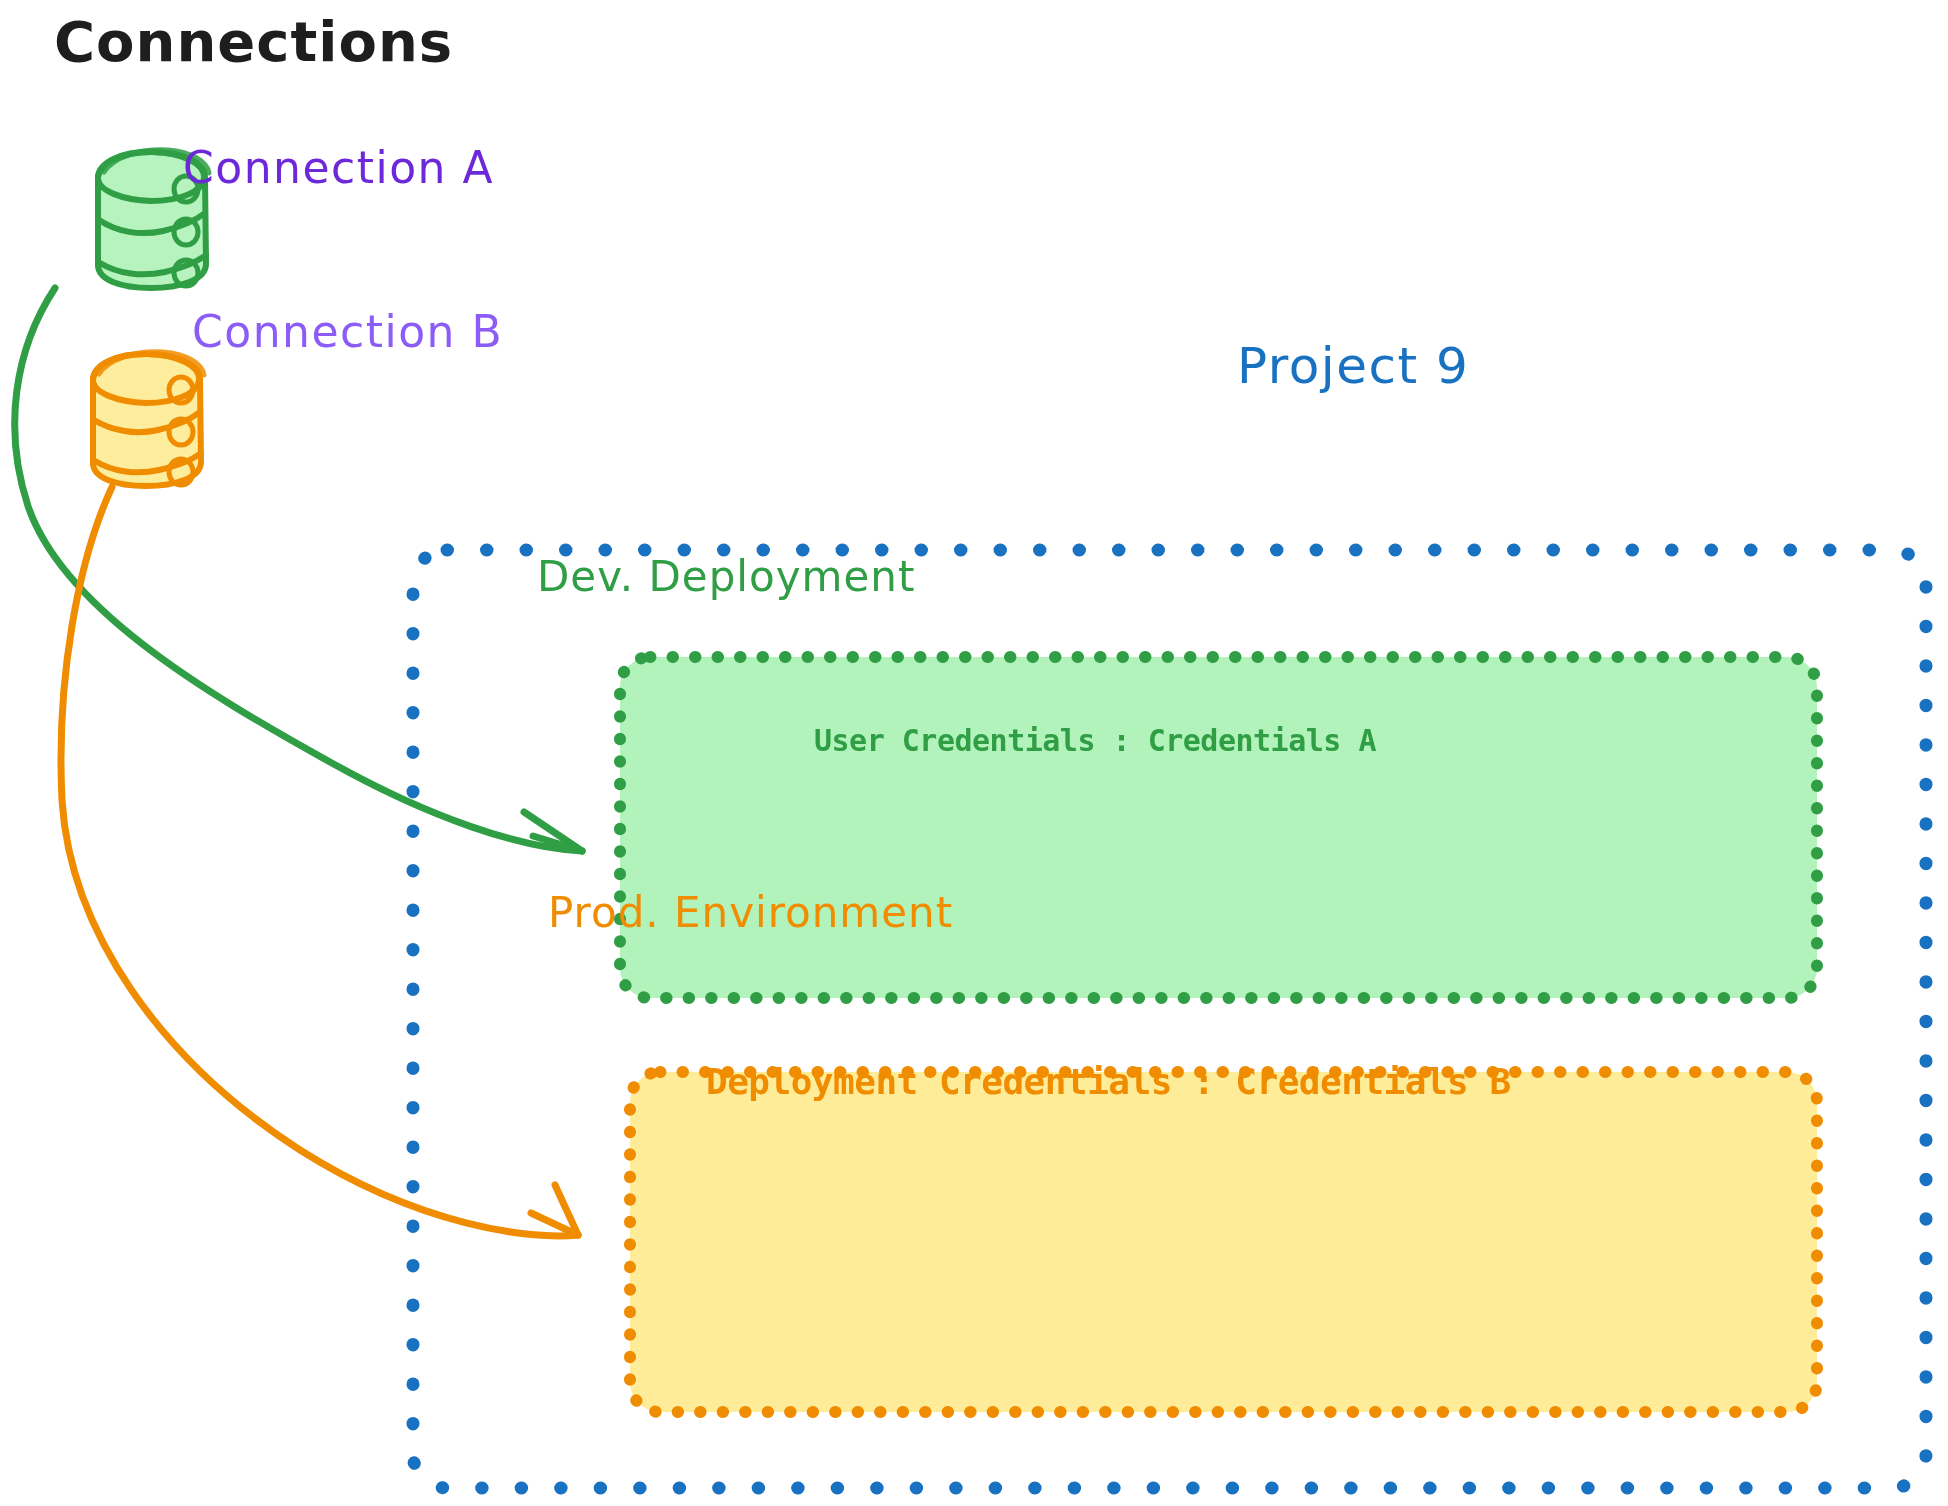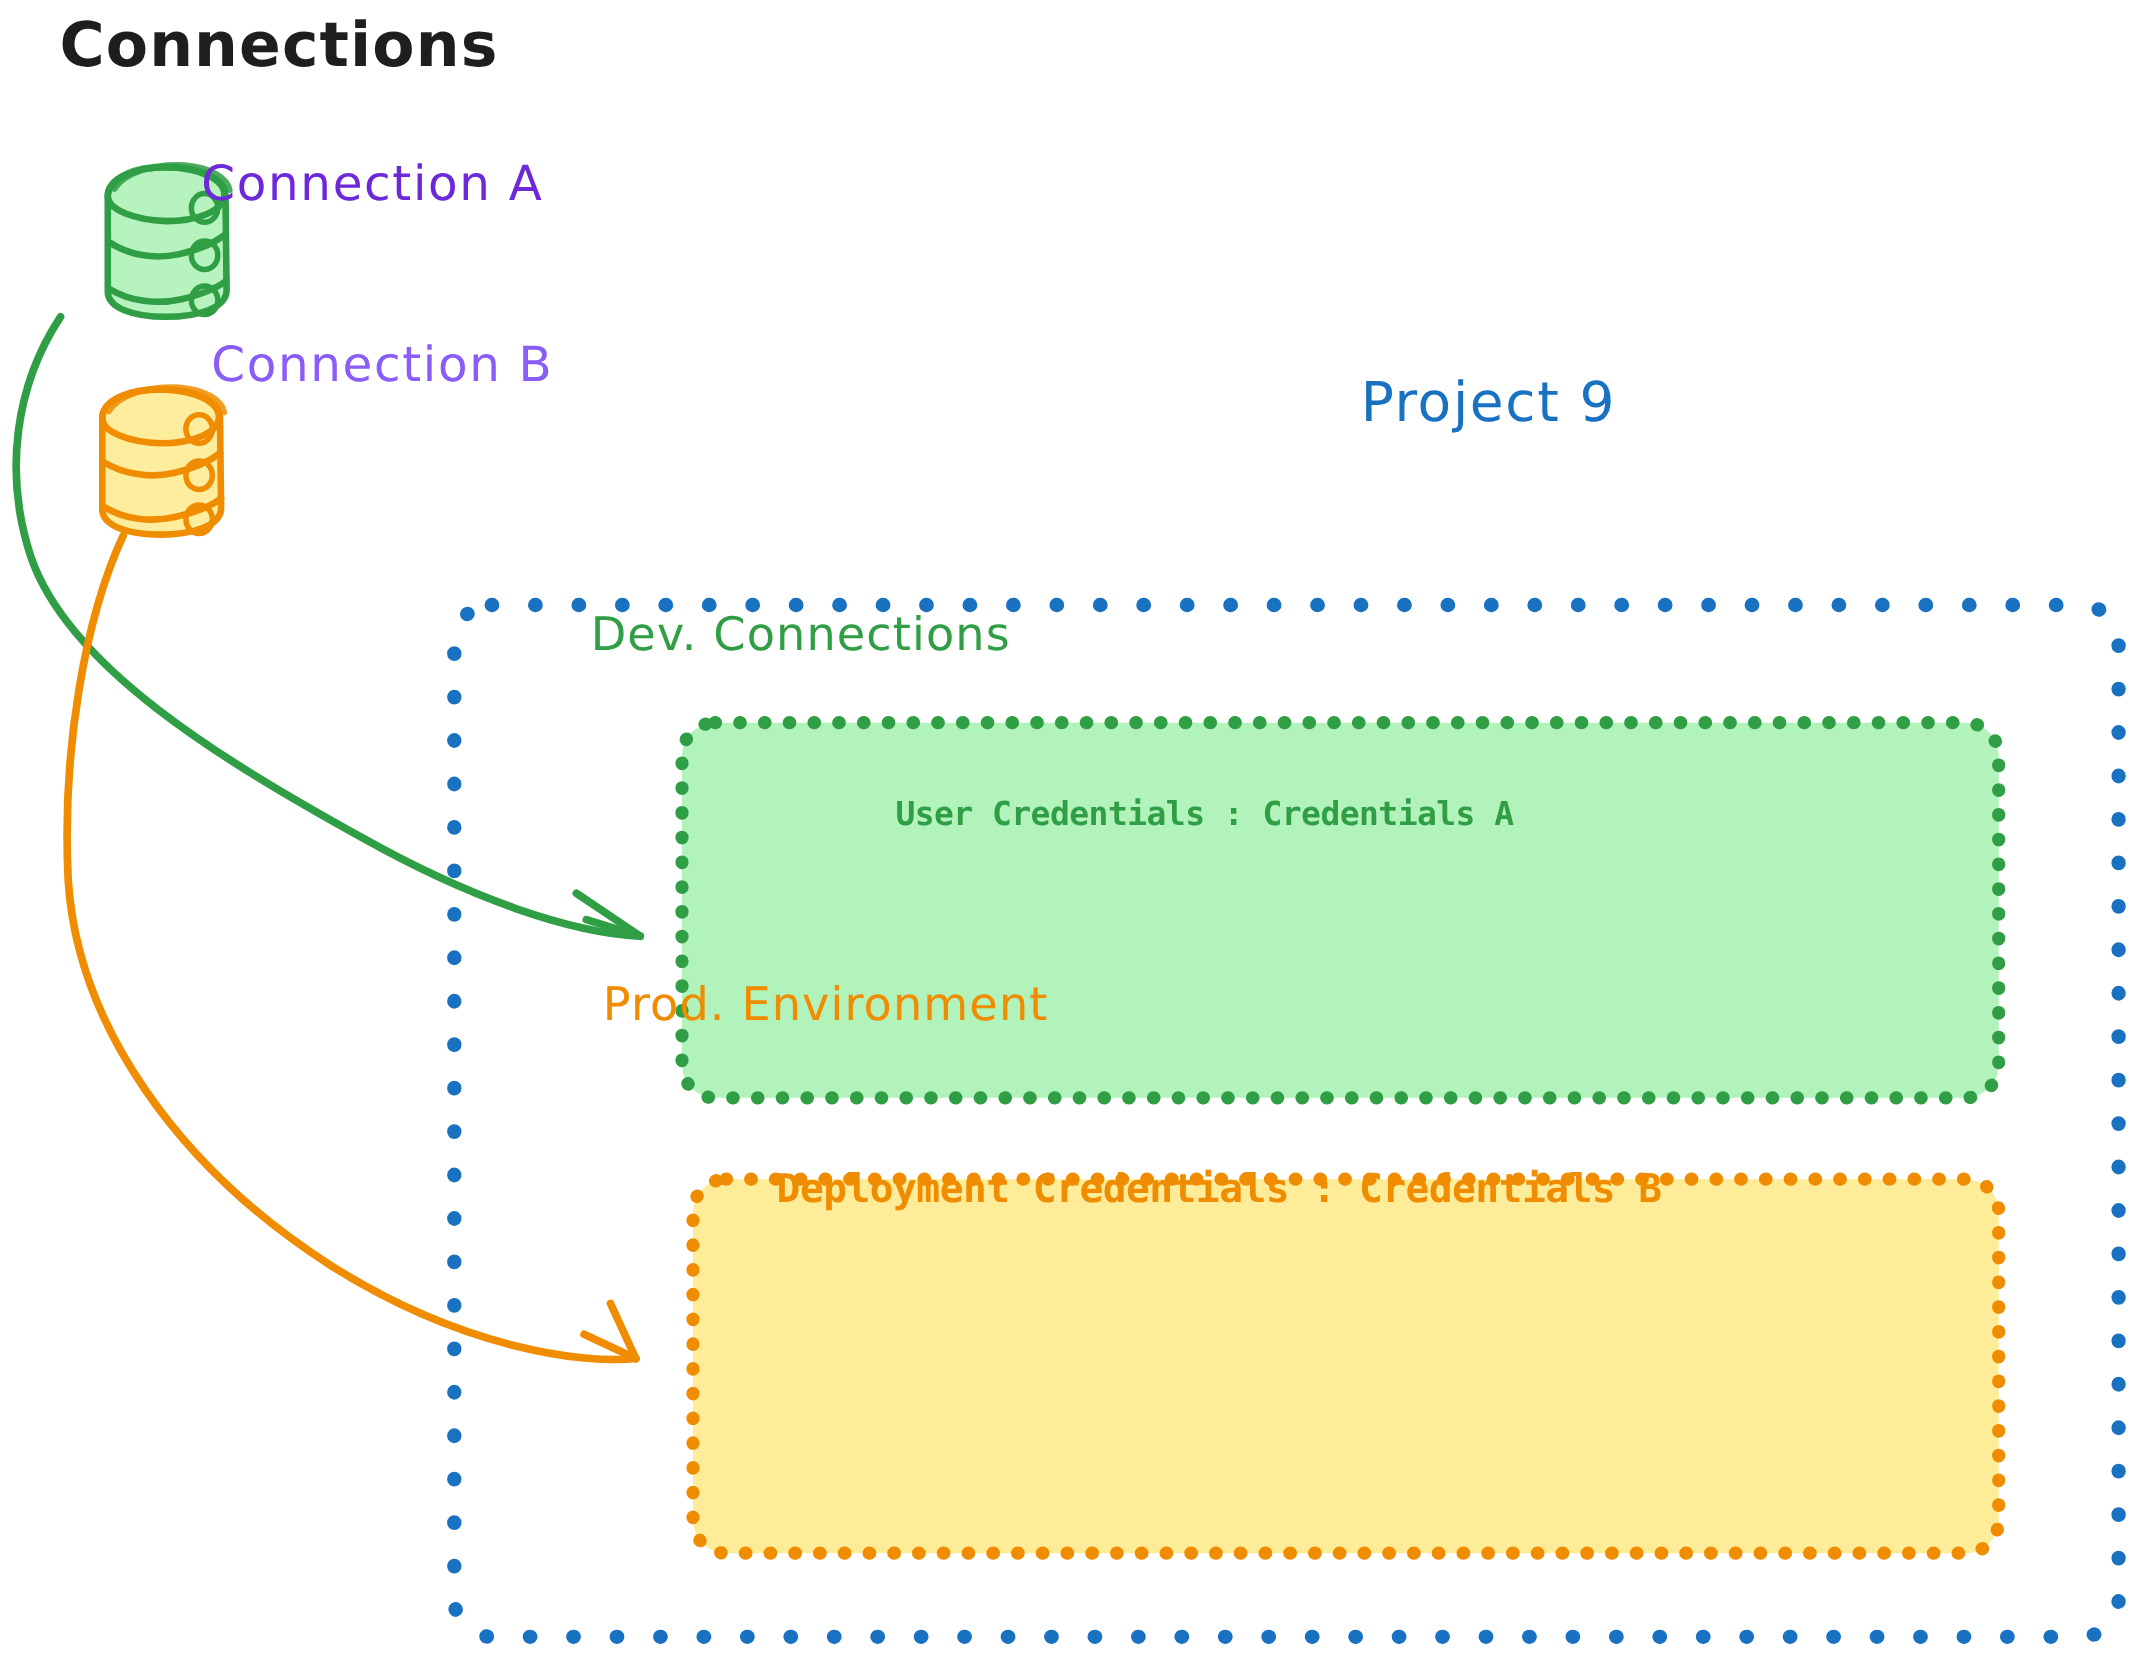--- a/index.html
+++ b/index.html
@@ -169,21 +169,21 @@
   </svg>
 
   <div class="txt hand" id="title-connections">Connections</div>
 
   <div class="txt hand" id="label-connection-a">Connection A</div>
 
   <div class="txt hand" id="label-connection-b">Connection B</div>
 
   <div class="txt hand" id="label-project-1">Project 9</div>
 
-  <div class="txt hand" id="label-dev-env">Dev. Connections</div>
+  <div class="txt hand" id="label-dev-env">Dev. Deployment</div>
 
   <div class="txt mono" id="label-user-credentials">User Credentials : Credentials A</div>
 
   <div class="txt mono" id="label-deployment-credentials">Deployment Credentials : Credentials B</div>
 
   <div class="txt hand" id="label-prod-env">Prod. Environment</div>
 
 </div>
 
 </body></html>

